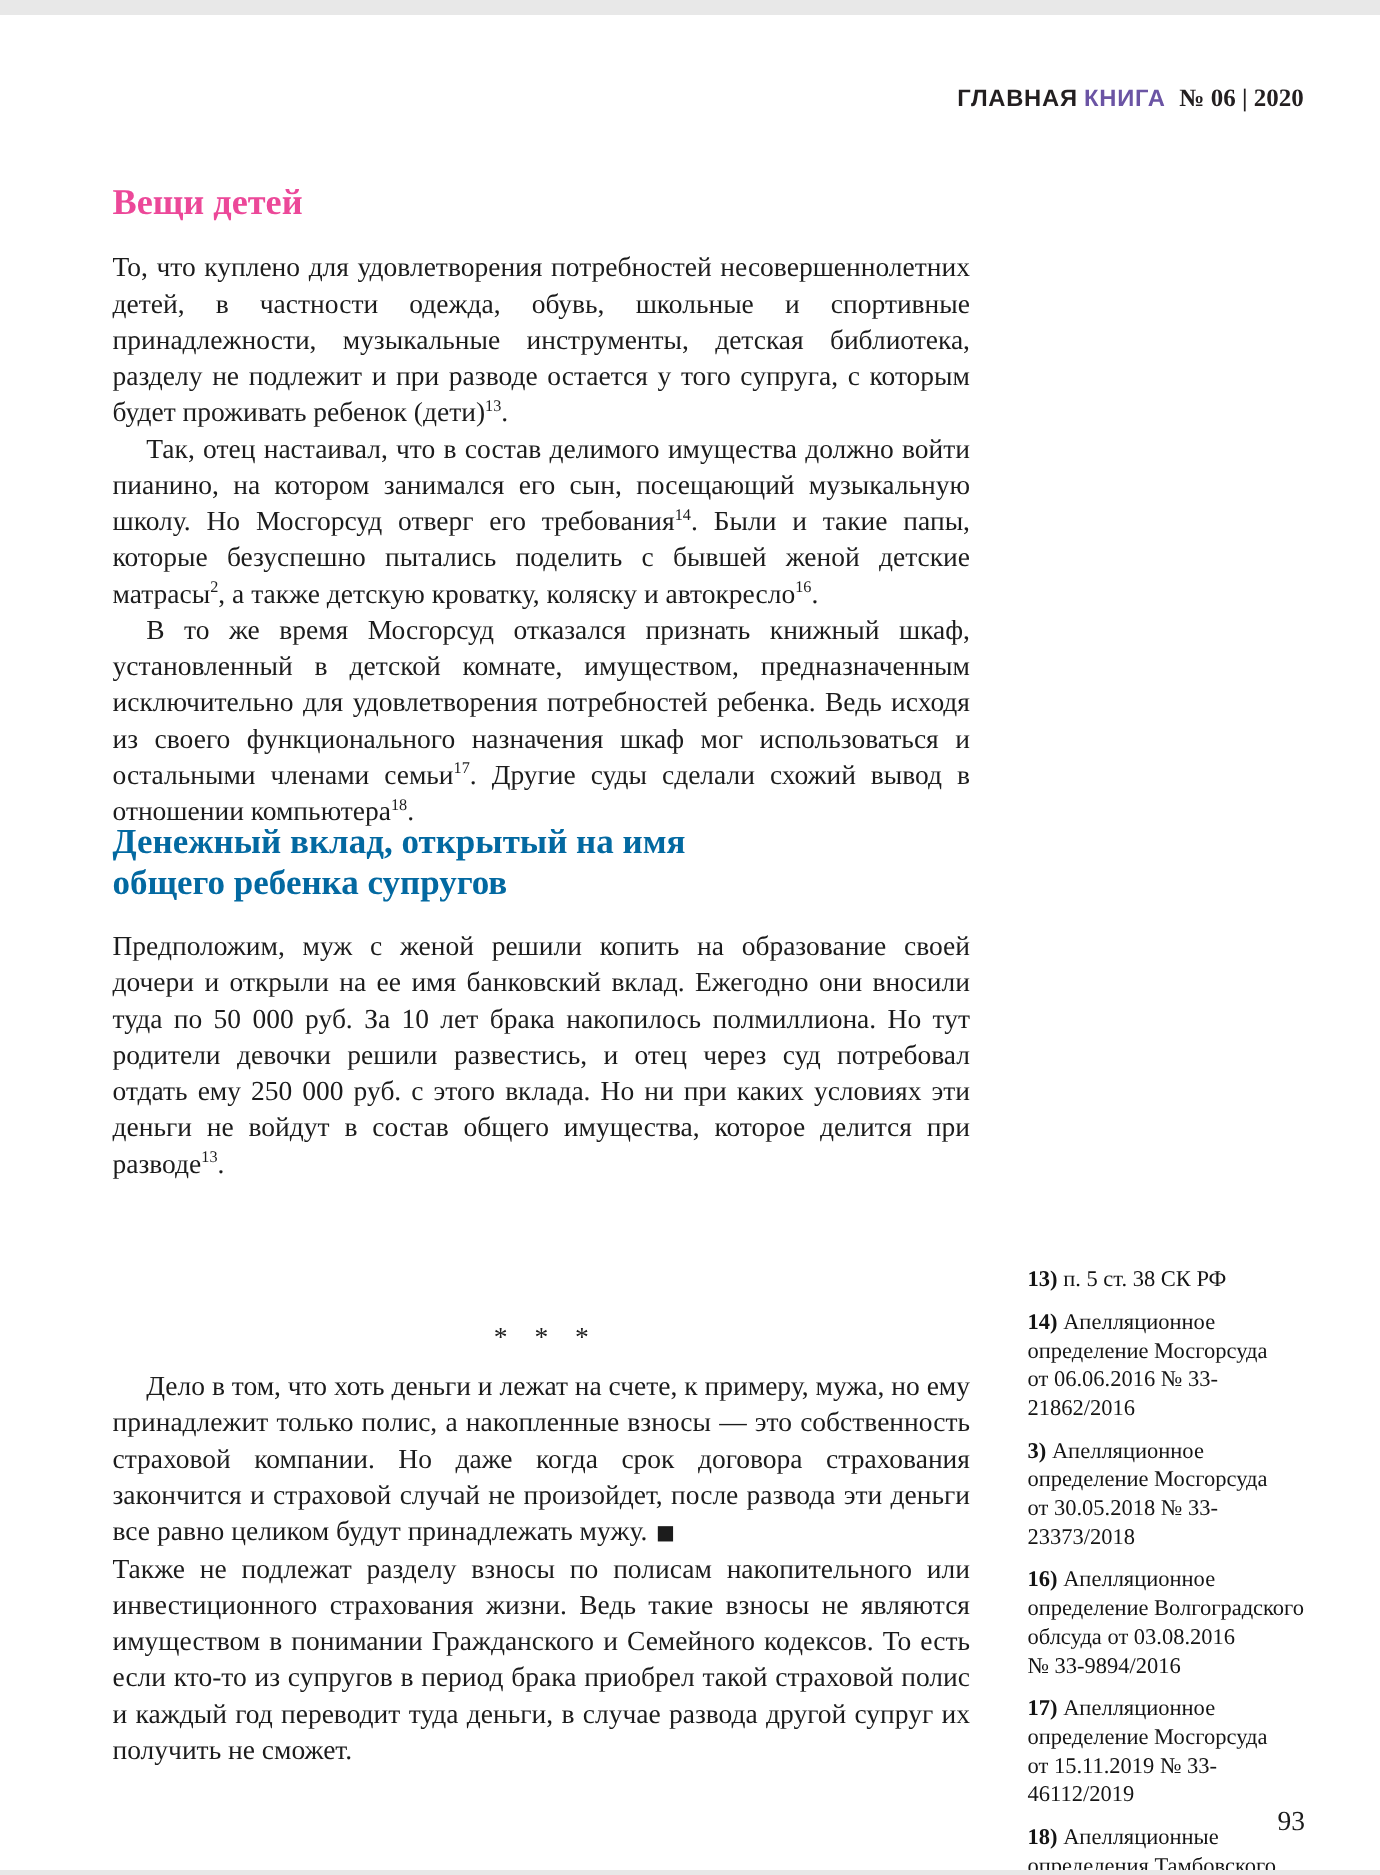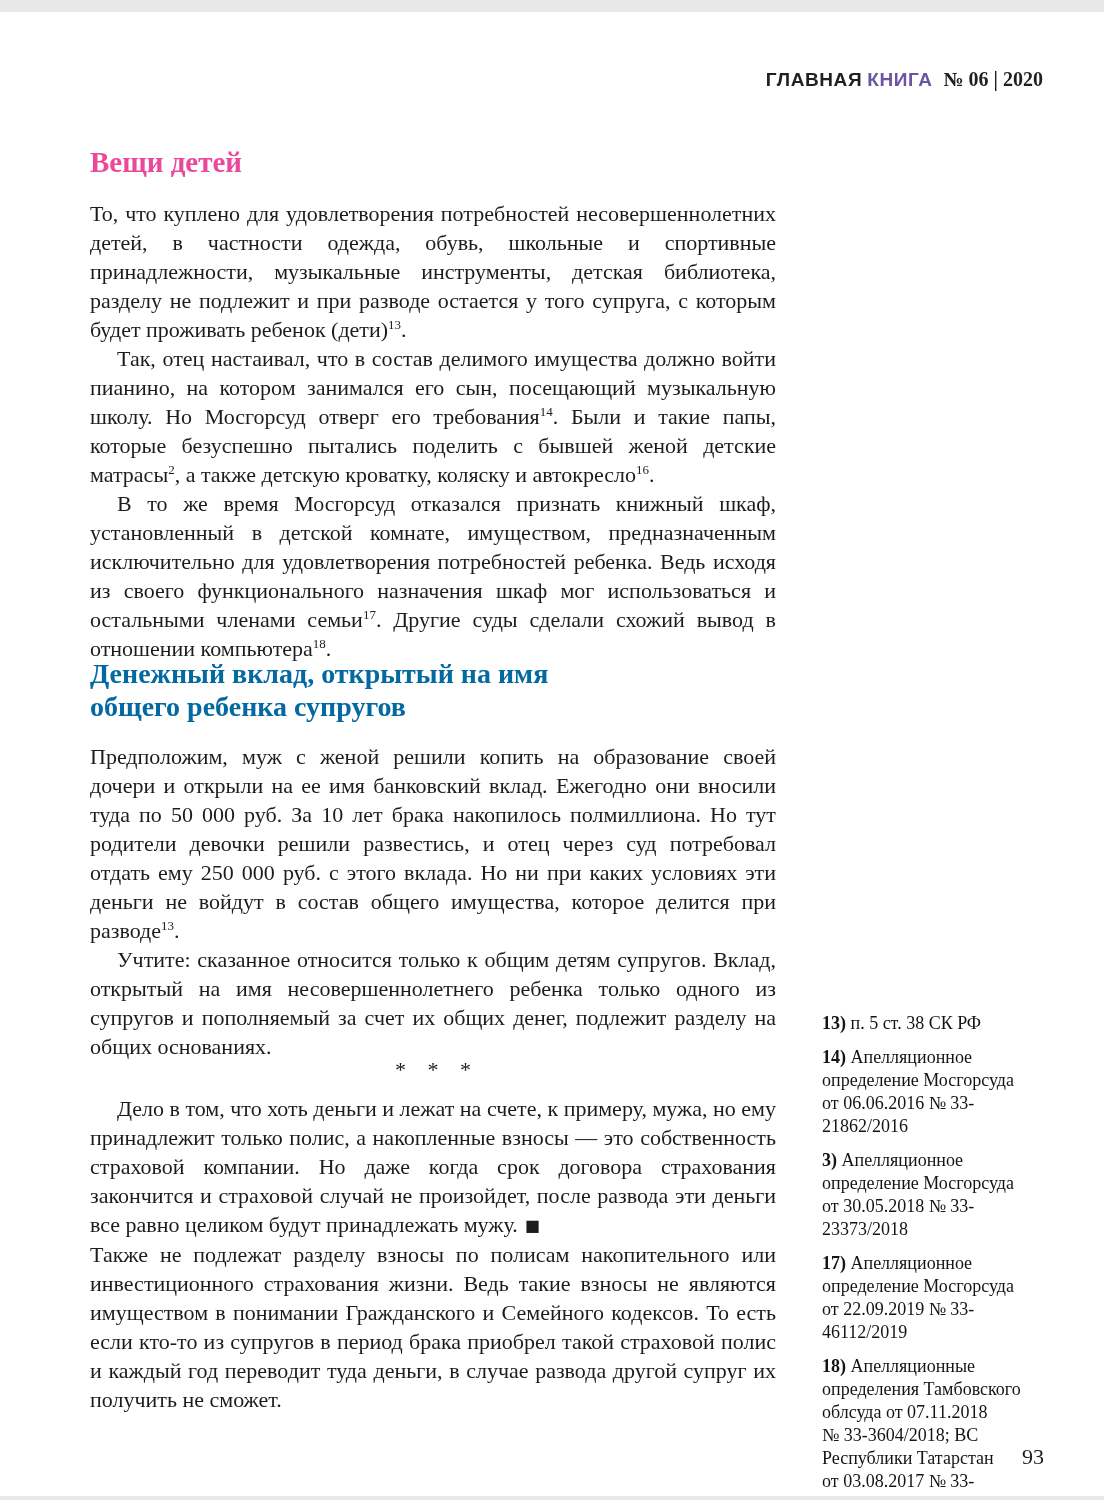--- a/index.html
+++ b/index.html
@@ -122,21 +122,20 @@
     <h1 class="sec-heading">Вещи детей</h1>
     <p class="body-par">То, что куплено для удовлетворения потребностей несовершеннолетних детей, в частности одежда, обувь, школьные и спортивные принадлежности, музыкальные инструменты, детская библиотека, разделу не подлежит и при разводе остается у того супруга, с которым будет проживать ребенок (дети)<sup>13</sup>.</p>
     <p class="body-par indent">Так, отец настаивал, что в состав делимого имущества должно войти пианино, на котором занимался его сын, посещающий музыкальную школу. Но Мосгорсуд отверг его требования<sup>14</sup>. Были и такие папы, которые безуспешно пытались поделить с бывшей женой детские матрасы<sup>2</sup>, а также детскую кроватку, коляску и автокресло<sup>16</sup>.</p>
     <p class="body-par indent">В то же время Мосгорсуд отказался признать книжный шкаф, установленный в детской комнате, имуществом, предназначенным исключительно для удовлетворения потребностей ребенка. Ведь исходя из своего функционального назначения шкаф мог использоваться и остальными членами семьи<sup>17</sup>. Другие суды сделали схожий вывод в отношении компьютера<sup>18</sup>.</p>
   </div>
 
   <div class="section" id="section-2">
     <h2 class="sec-heading">Денежный вклад, открытый на имя
 общего ребенка супругов</h2>
     <p class="body-par">Предположим, муж с женой решили копить на образование своей дочери и открыли на ее имя банковский вклад. Ежегодно они вносили туда по 50 000 руб. За 10 лет брака накопилось полмиллиона. Но тут родители девочки решили развестись, и отец через суд потребовал отдать ему 250 000 руб. с этого вклада. Но ни при каких условиях эти деньги не войдут в состав общего имущества, которое делится при разводе<sup>13</sup>.</p>
-    <p class="body-par indent">Учтите: сказанное относится только к общим детям супругов. Вклад, открытый на имя несовершеннолетнего ребенка только одного из супругов и пополняемый за счет их общих денег, подлежит разделу на общих основаниях.</p>
   </div>
 
   <div class="section" id="section-3">
     <div class="separator">* * *</div>
     <p class="body-par indent">Дело в том, что хоть деньги и лежат на счете, к примеру, мужа, но ему принадлежит только полис, а накопленные взносы — это собственность страховой компании. Но даже когда срок договора страхования закончится и страховой случай не произойдет, после развода эти деньги все равно целиком будут принадлежать мужу.<span class="end-marker">■</span></p>
     <p class="body-par">Также не подлежат разделу взносы по полисам накопительного или инвестиционного страхования жизни. Ведь такие взносы не являются имуществом в понимании Гражданского и Семейного кодексов. То есть если кто-то из супругов в период брака приобрел такой страховой полис и каждый год переводит туда деньги, в случае развода другой супруг их получить не сможет.</p>
   </div>
 
   <div class="footnotes">
     <div class="footnote">
@@ -149,24 +148,31 @@
 определение Мосгорсуда
 от 06.06.2016 № 33-21862/2016</span>
     </div>
     <div class="footnote">
       <span class="fn-num">3)</span>
       <span class="fn-text">Апелляционное
 определение Мосгорсуда
 от 30.05.2018 № 33-23373/2018</span>
     </div>
     <div class="footnote">
+      <span class="fn-num">16)</span>
+      <span class="fn-text">Апелляционное
+определение Волгоградского
+облсуда от 03.08.2016
+№ 33-9894/2016</span>
+    </div>
+    <div class="footnote">
       <span class="fn-num">17)</span>
       <span class="fn-text">Апелляционное
 определение Мосгорсуда
-от 22.09.2019 № 33-46112/2019</span>
+от 15.11.2019 № 33-46112/2019</span>
     </div>
     <div class="footnote">
       <span class="fn-num">18)</span>
       <span class="fn-text">Апелляционные
 определения Тамбовского
 облсуда от 07.11.2018
 № 33-3604/2018; ВС
 Республики Татарстан
 от 03.08.2017 № 33-12470/2017</span>
     </div>

